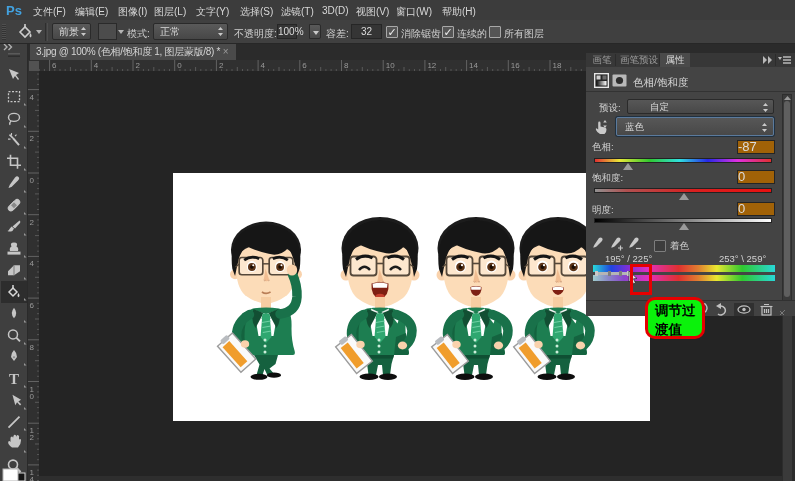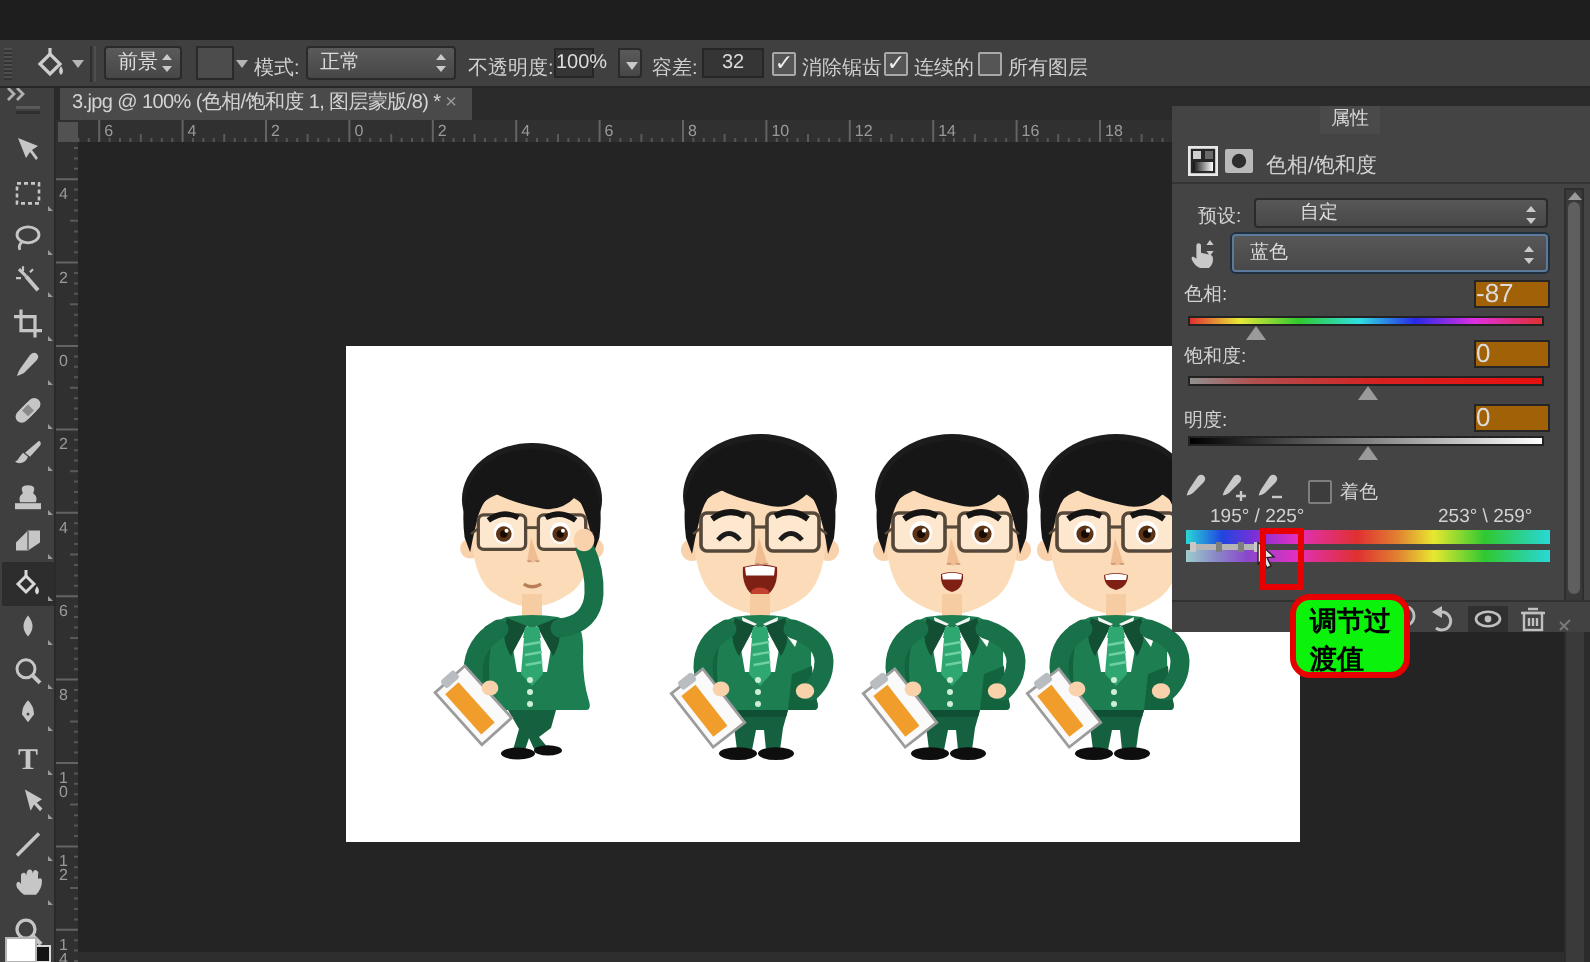--- a/index.html
+++ b/index.html
@@ -60,20 +60,34 @@
   background:#424242; border-top:1px solid #313131; }
 
 #redrect { left:630px; top:264px; width:22px; height:31px; border:3px solid #e60000; }
 #tooltip { left:645px; top:297px; width:60px; height:42px; background:#0bf20b;
   border:3px solid #e60000; border-radius:10px; color:#000; font-size:13.5px;
   font-weight:bold; line-height:19px; padding:1px 0 0 7px; }
 </style>
 </head>
 <body>
 <div id="stage">
+  <div class="abs" id="menubar">
+    <span id="pslogo">Ps</span>
+    <span class="m" style="left:33px">文件(F)</span>
+    <span class="m" style="left:75px">编辑(E)</span>
+    <span class="m" style="left:118px">图像(I)</span>
+    <span class="m" style="left:154px">图层(L)</span>
+    <span class="m" style="left:196px">文字(Y)</span>
+    <span class="m" style="left:240px">选择(S)</span>
+    <span class="m" style="left:281px">滤镜(T)</span>
+    <span class="m" style="left:322px">3D(D)</span>
+    <span class="m" style="left:356px">视图(V)</span>
+    <span class="m" style="left:396px">窗口(W)</span>
+    <span class="m" style="left:442px">帮助(H)</span>
+  </div>
 
   <div class="abs" id="optbar">
 
     <div style="position:absolute;left:2px;top:4px;width:4px;height:16px;
       background:repeating-linear-gradient(#4f4f4f 0 1px,#333 1px 2px)"></div>
 
     <svg style="position:absolute;left:16px;top:3px" width="18" height="18" viewBox="0 0 18 18">
       <path d="M4 9 L9 4 L14 9 L9 14 Z" fill="none" stroke="#cdcdcd" stroke-width="1.6"></path>
       <path d="M9 4 L9 1" stroke="#cdcdcd" stroke-width="1.6"></path>
       <path d="M14.5 10 q2 3 0 4.5 q-2 -1.5 0 -4.5" fill="#cdcdcd"></path>
@@ -427,20 +441,34 @@
         <use href="#eyesopen"></use>
         <path d="M-6 70.5 Q0 68.5 6 70.5 Q6 76.5 0 78 Q-6 76.5 -6 70.5 Z" fill="#7e2013"></path>
         <path d="M-5.5 70.6 Q0 69.1 5.5 70.6 L5 73 L-5 73 Z" fill="#ffffff"></path>
         <use href="#bodystand"></use>
       </g>
     </svg>
     </div>
   </div>
 
   <div class="abs" id="panel">
+    <div id="ptabbar">
+      <span class="ptab" style="left:4px;width:24px">画笔</span>
+      <div style="position:absolute;left:29px;top:1px;width:1px;height:12px;background:#2c2c2c"></div>
+      <span class="ptab" style="left:31px;width:44px">画笔预设</span>
+      <div style="position:absolute;left:73px;top:1px;width:1px;height:12px;background:#2c2c2c"></div>
+      <svg style="position:absolute;left:176px;top:3px" width="12" height="8" viewBox="0 0 12 8">
+        <path d="M1 0 L5 4 L1 8 Z M6 0 L10 4 L6 8 Z" fill="#b9b9b9"></path>
+        </svg>
+      <div style="position:absolute;left:189px;top:1px;width:1px;height:12px;background:#2c2c2c"></div>
+      <svg style="position:absolute;left:192px;top:3px" width="14" height="9" viewBox="0 0 14 9">
+        <path d="M0 1 L4 1 L2 4 Z" fill="#b9b9b9"></path>
+        <path d="M5 1 h8 M5 4 h8 M5 7 h8" stroke="#b9b9b9" stroke-width="1.4"></path>
+        </svg>
+    </div>
     <div id="ptab-active">属性</div>
 
     <svg style="position:absolute;left:8px;top:20px" width="15" height="15" viewBox="0 0 15 15">
       <rect x="0.7" y="0.7" width="13.6" height="13.6" fill="#262626" stroke="#e8e8e8" stroke-width="1.4"></rect>
       <rect x="2.5" y="2.5" width="4" height="4" fill="#cfcfcf"></rect>
       <rect x="8.5" y="2.5" width="4" height="4" fill="#6a6a6a"></rect>
       <rect x="2.5" y="8" width="10" height="4.5" fill="url(#ghdr)"></rect>
       <defs>
           <linearGradient id="ghdr" x1="0" y1="0" x2="1" y2="0">
         <stop offset="0" stop-color="#111"></stop>

